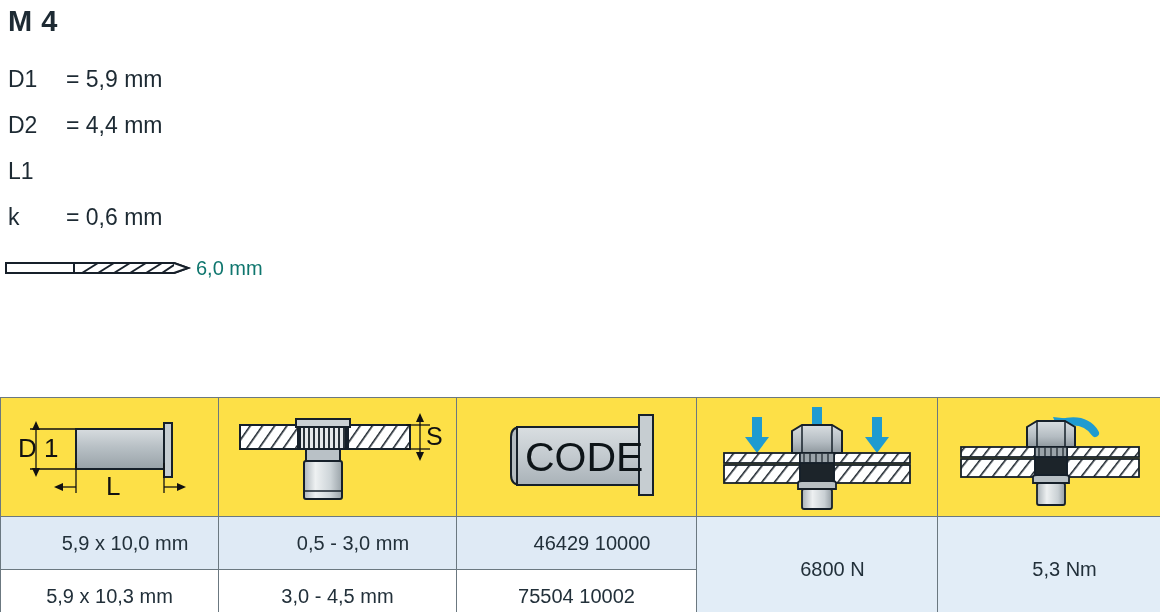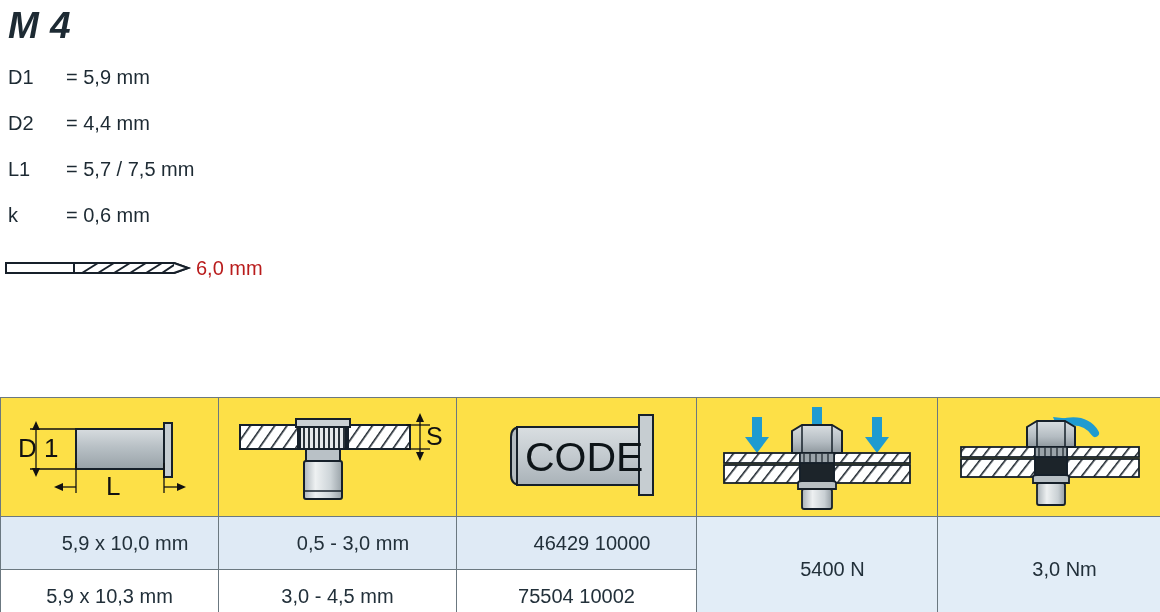--- a/index.html
+++ b/index.html
@@ -14,40 +14,39 @@
     font-family: "Liberation Sans", sans-serif;
     color: #22303a;
     position: relative;
   }
 
   
   .page-title {
     position: absolute;
     left: 8px;
     top: 7px;
-    font-size: 37px;
+    font-size: 29px;
     font-weight: bold;
     letter-spacing: 0.5px;
     color: #1d2a33;
     line-height: 1;
-    font-style: italic;
   }
 
   
   .spec-list {
     position: absolute;
     left: 8px;
     top: 66px;
     width: 420px;
   }
   .spec-row {
     display: flex;
     align-items: baseline;
     height: 46px;
-    font-size: 20px;
+    font-size: 23px;
     color: #1d2a33;
   }
   .spec-key {
     width: 58px;
     flex: 0 0 58px;
     white-space: nowrap;
   }
   .spec-val {
     white-space: nowrap;
   }
@@ -58,21 +57,21 @@
     left: 4px;
     top: 255px;
     display: flex;
     align-items: center;
   }
   .drill-icon {
     display: block;
   }
   .drill-label {
     font-size: 20px;
-    color: #b91c1c;
+    color: #0f766e;
     margin-left: 4px;
     white-space: nowrap;
   }
 
   
   .spec-table {
     position: absolute;
     left: 0;
     top: 397px;
     width: 1160px;
@@ -125,21 +124,20 @@
     <span class="spec-val">= 5,9 mm</span>
   </div>
 
   <div class="spec-row">
     <span class="spec-key">D2</span>
     <span class="spec-val">= 4,4 mm</span>
   </div>
 
   <div class="spec-row">
     <span class="spec-key">L1</span>
-    <span class="spec-val">= 5,7 / 7,5 mm</span>
   </div>
 
   <div class="spec-row">
     <span class="spec-key">k</span>
     <span class="spec-val">= 0,6 mm</span>
   </div>
 
 </div>
 
 <div class="drill-row">
@@ -394,24 +392,24 @@
     <td>
       <span class="cell-text">5,9 x 10,0 mm</span>
     </td>
     <td>
       <span class="cell-text">0,5 - 3,0 mm</span>
     </td>
     <td>
       <span class="cell-text">46429 10000</span>
     </td>
     <td class="merged-cell" rowspan="2">
-      <span class="cell-text">5400 N</span>
+      <span class="cell-text">6800 N</span>
     </td>
     <td class="merged-cell" rowspan="2">
-      <span class="cell-text">3,0 Nm</span>
+      <span class="cell-text">5,3 Nm</span>
     </td>
   </tr>
 
   <tr class="data-row">
     <td>
       <span class="cell-text">5,9 x 10,3 mm</span>
     </td>
     <td>
       <span class="cell-text">3,0 - 4,5 mm</span>
     </td>

